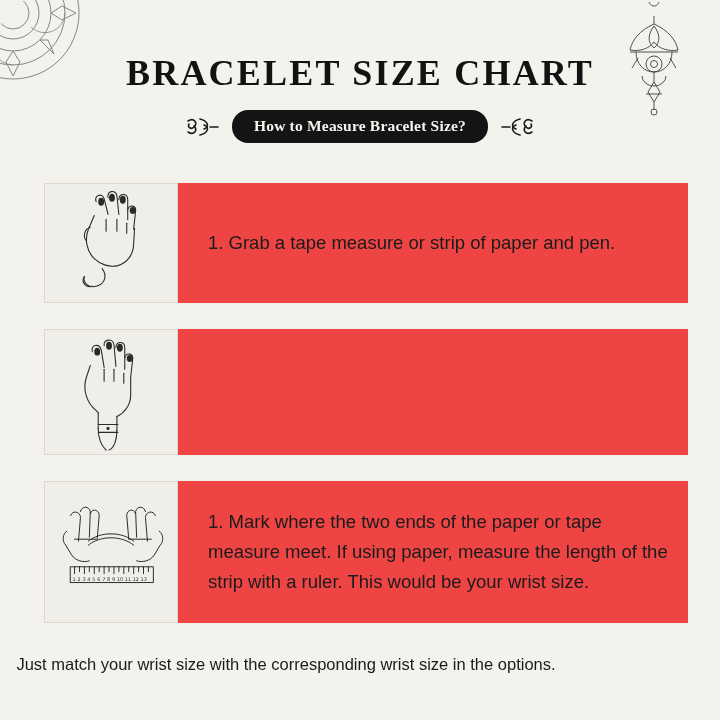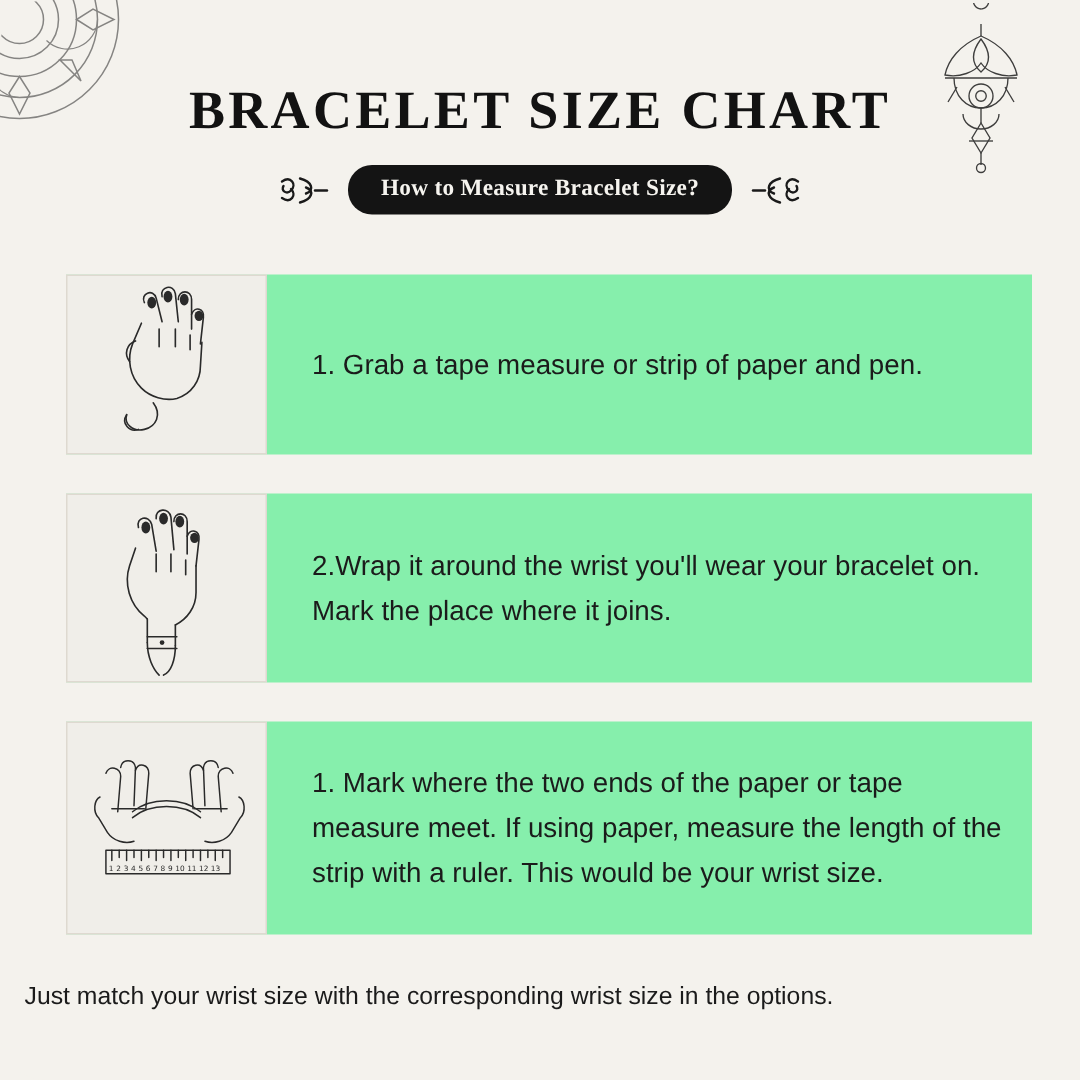--- a/index.html
+++ b/index.html
@@ -90,21 +90,21 @@
   
   .steps {
     position: absolute;
     top: 183px;
     left: 44px;
     width: 644px;
   }
   .step {
     display: flex;
     align-items: stretch;
-    background: #86efac;
+    background: #ef4444;
     margin-bottom: 26px;
     min-height: 120px;
   }
   .step-img {
     flex: none;
     width: 134px;
     background: #f0eee9;
     border: 1px solid #ded9d0;
     position: relative;
     box-sizing: border-box;
@@ -266,21 +266,20 @@
           </g>
           <g fill="#2a2a2a">
             <ellipse cx="53" cy="22" rx="3" ry="4"></ellipse>
             <ellipse cx="65" cy="16" rx="3" ry="4"></ellipse>
             <ellipse cx="76" cy="18" rx="3" ry="4"></ellipse>
             <ellipse cx="86" cy="29" rx="3" ry="3.5"></ellipse>
             <circle cx="64" cy="100" r="1.6"></circle>
           </g>
         </svg>
       </div>
-      <div class="step-text">2.Wrap it around the wrist you'll wear your bracelet on. Mark the place where it joins.</div>
     </div>
 
     <div class="step" id="step3">
       <div class="step-img">
         <svg viewBox="0 0 134 142" xmlns="http://www.w3.org/2000/svg">
           <g stroke="#2a2a2a" stroke-width="1" fill="none" stroke-linecap="round" stroke-linejoin="round">
 
             <path d="M26 34 c2 -6 10 -4 10 2 l-2 24"></path>
             <path d="M36 30 c1 -6 9 -6 10 0 l-1 26"></path>
             <path d="M46 32 c2 -6 9 -4 9 2 l-2 24"></path>

